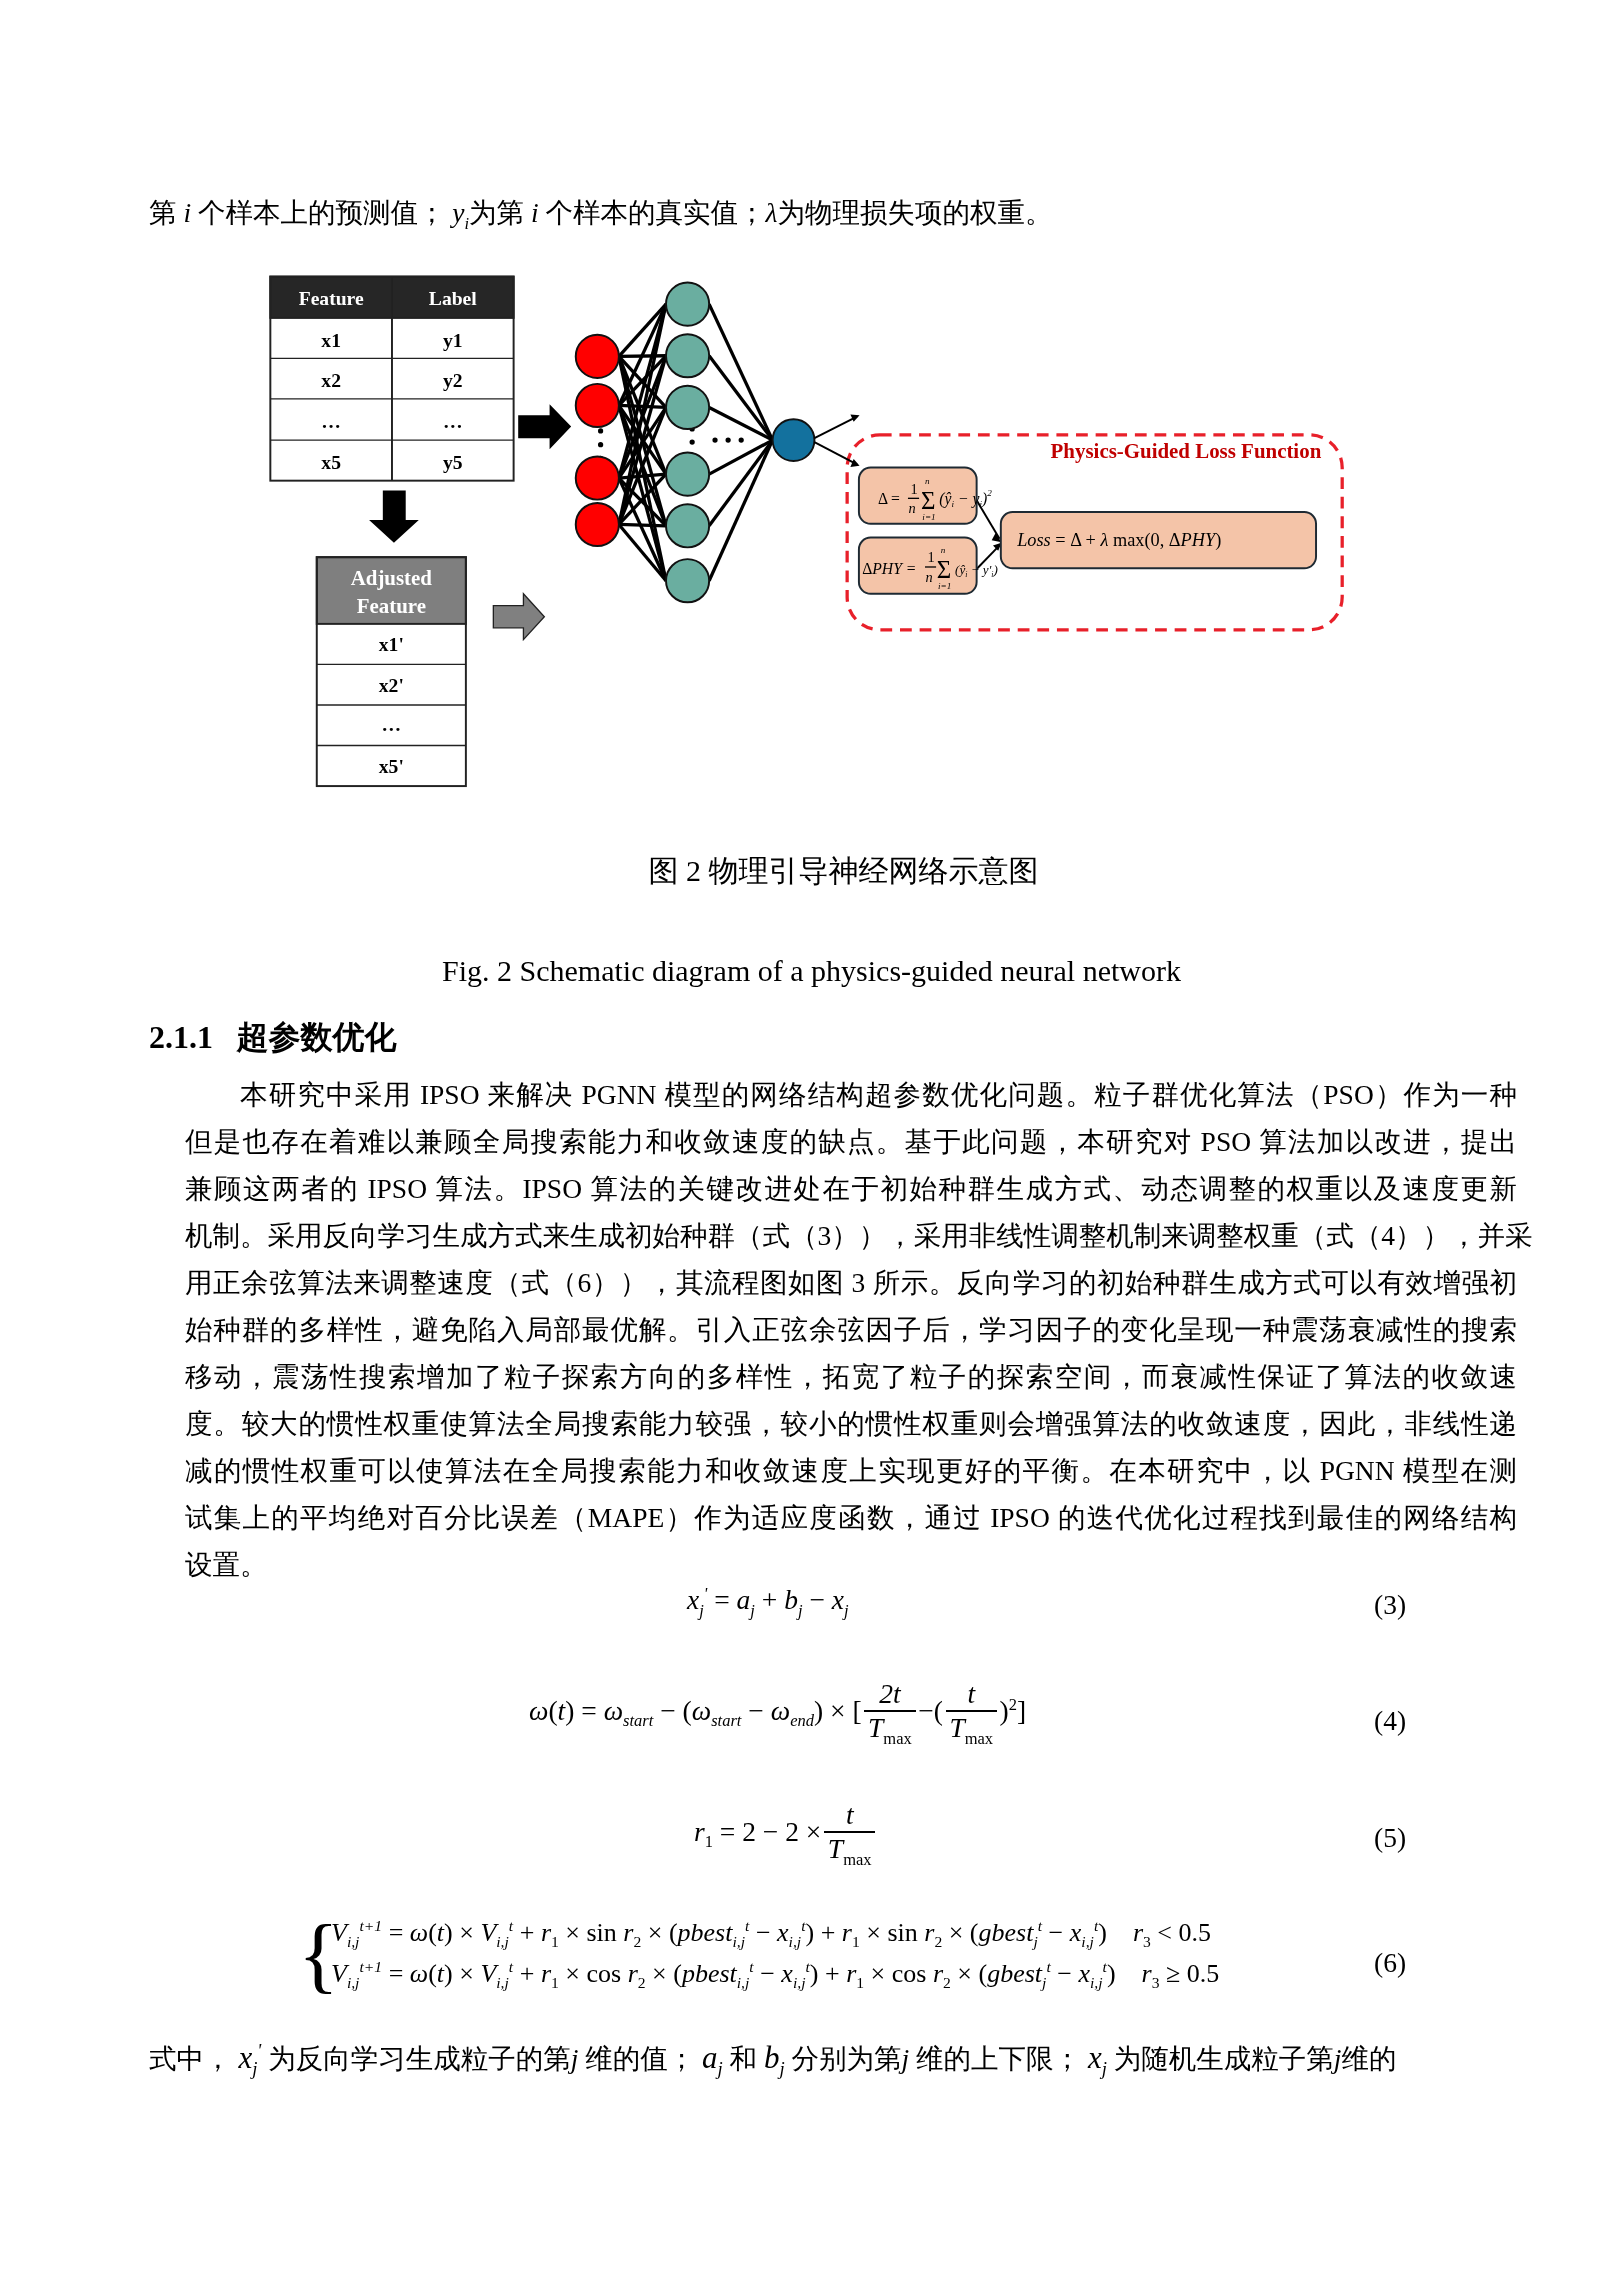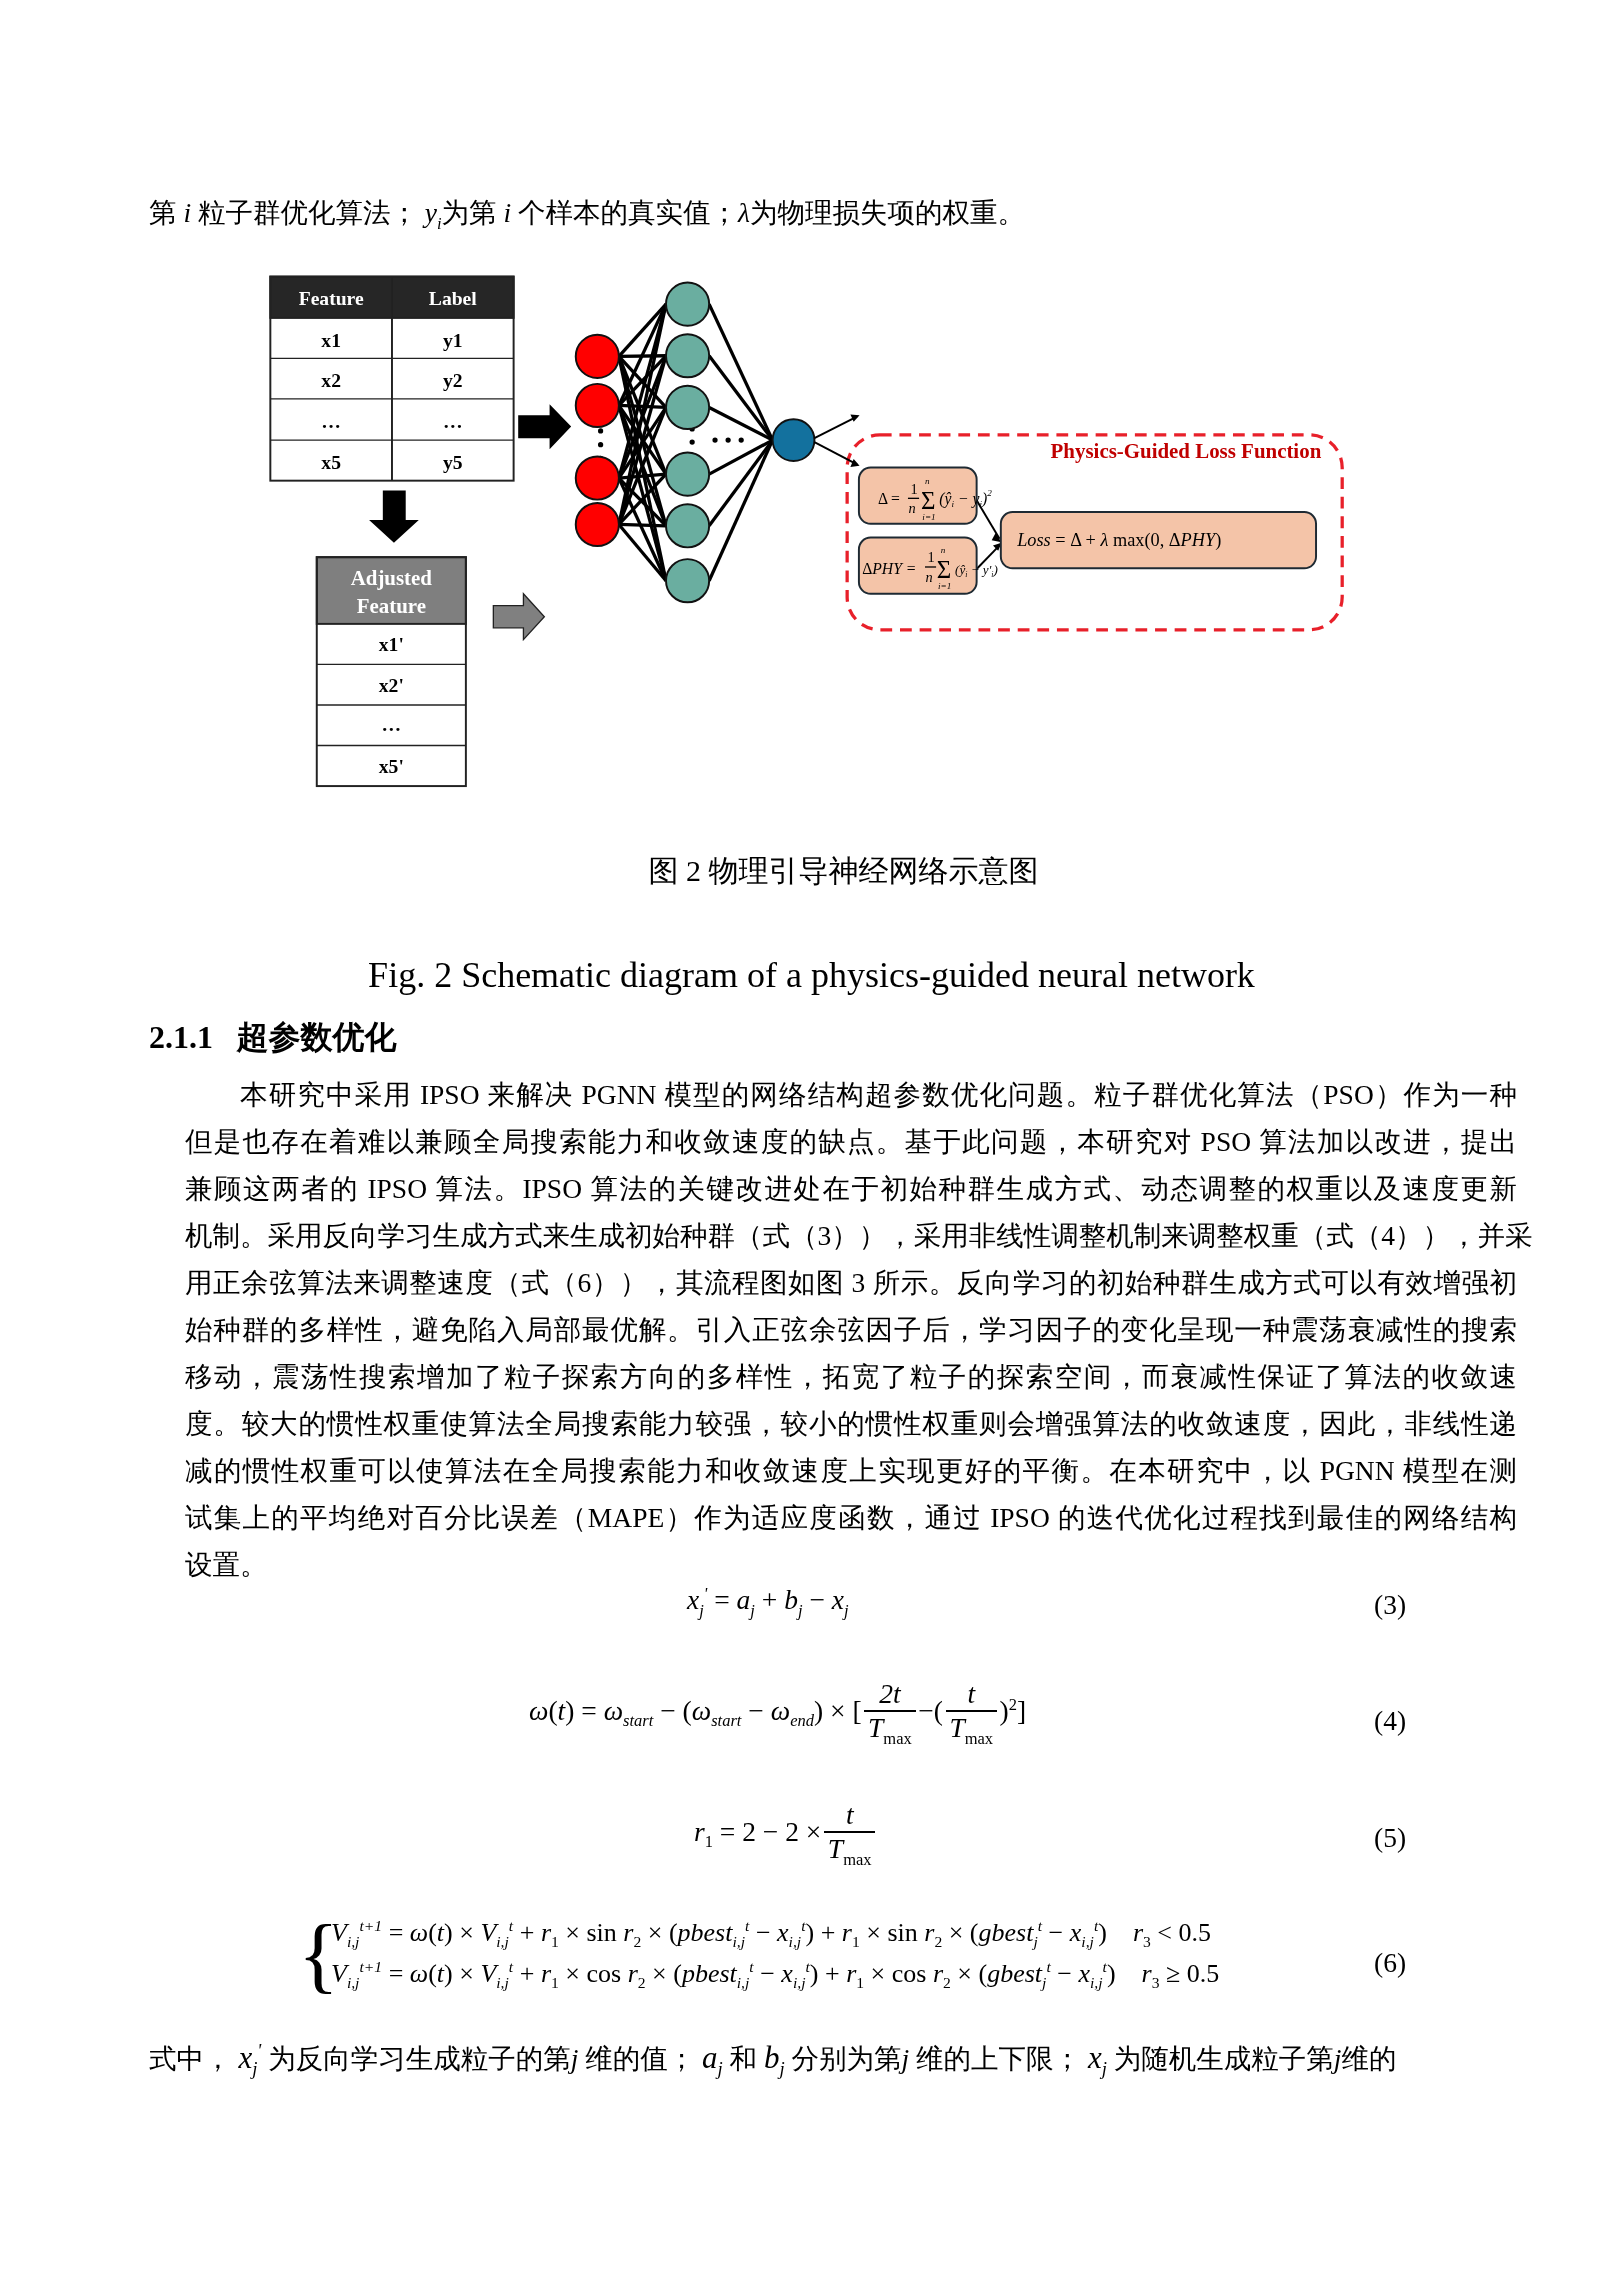--- a/index.html
+++ b/index.html
@@ -5,36 +5,36 @@
   html, body { margin: 0; padding: 0; background: #ffffff; }
   body { width: 1623px; height: 2295px; position: relative; overflow: hidden;
          font-family: "Liberation Serif", "DejaVu Serif", serif; color: #000; }
   .abs { position: absolute; }
   .para { position: absolute; left: 149px; width: 1332px; font-size: 27.5px; line-height: 47px;
           text-align: justify; text-align-last: left; margin-left: 36px; }
   .line { display: block; white-space: nowrap; height: 47px; text-align: justify; text-align-last: justify; }
   .line.last { text-align-last: left; }
   .ital { font-style: italic; }
   .caption-cn { position: absolute; left: 0; width: 1623px; top: 851px; text-align: center; font-size: 30px; margin-left: 32px; }
-  .caption-en { position: absolute; left: 0; width: 1623px; top: 954px; text-align: center; font-size: 36px; }
+  .caption-en { position: absolute; left: 0; width: 1623px; top: 954px; text-align: center; font-size: 30px; }
   .heading { position: absolute; left: 149px; top: 1016px; font-size: 32px; font-weight: bold; }
   .heading .num { margin-right: 23.6px; }
   .eq { position: absolute; font-size: 27.5px; font-style: italic; white-space: nowrap; }
   .eqnum { position: absolute; left: 1374px; font-size: 27.5px; }
   sub, sup { font-size: 60%; }
   .frac { display: inline-block; vertical-align: middle; text-align: center; margin: 0 2.6px; }
   .frac > span { display: block; padding: 0 3.9px; }
   .frac .num { border-bottom: 2px solid #000; }
   svg text { font-family: "Liberation Serif", "DejaVu Serif", serif; }
 </style>
 </head>
 <body>
 
 <div class="abs" style="left:149px; top:195px; font-size:27.5px; white-space:nowrap;">
-  <span>第 </span><span class="ital">i</span><span> 粒子群优化算法；</span>
+  <span>第 </span><span class="ital">i</span><span> 个样本上的预测值；</span>
   <span class="ital"><span>y</span><sub>i</sub></span><span>为第 </span><span class="ital">i</span><span> 个样本的真实值；</span><span class="ital">λ</span><span>为物理损失项的权重。</span>
 </div>
 
 <svg class="abs" style="left:0; top:0;" width="1623" height="824" viewBox="0 0 2481 1260">
 
   <g>
     <rect x="413" y="423" width="372" height="63" fill="#262626" stroke="#222" stroke-width="3"></rect>
     <line x1="599" y1="423" x2="599" y2="735" stroke="#222" stroke-width="3"></line>
     <rect x="413" y="423" width="372" height="312" fill="none" stroke="#222" stroke-width="3"></rect>
     <line x1="413" y1="486" x2="785" y2="486" stroke="#222" stroke-width="2"></line>

